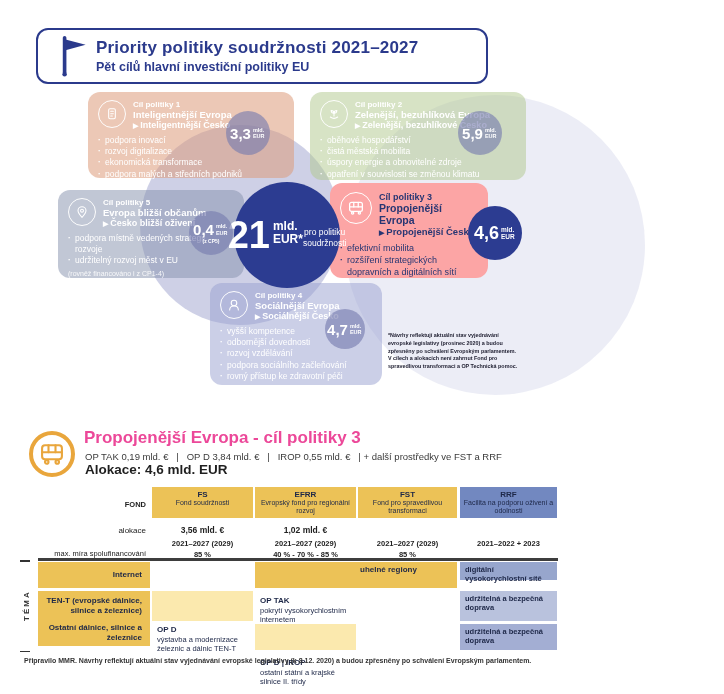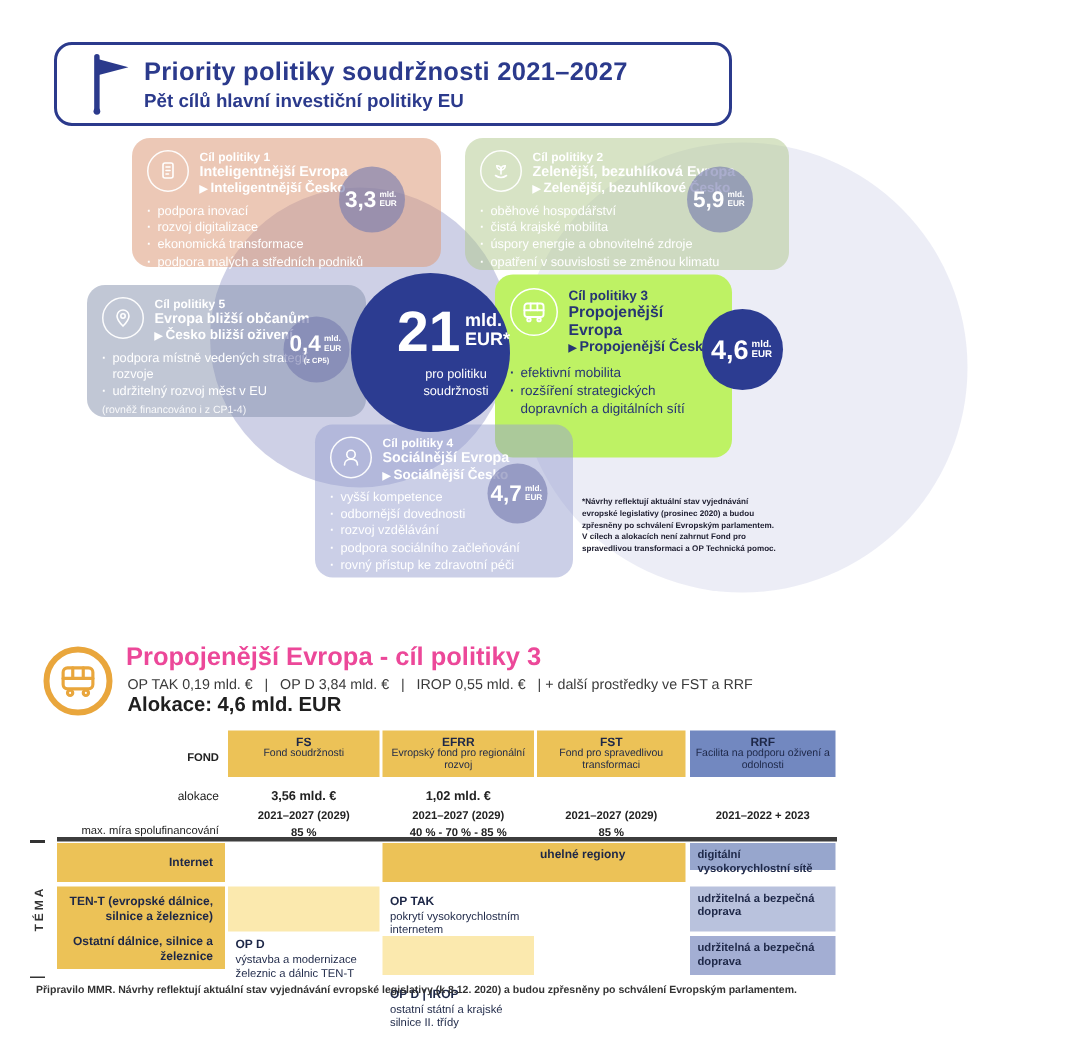--- a/index.html
+++ b/index.html
@@ -27,21 +27,21 @@
   .csub{font-size:9px;font-weight:600;}
   .csub::before{content:"▶ ";font-size:7px;}
   .light{color:#fff;}
   .dark{color:#273673;}
   .bullets{list-style:none;margin:5px 0 0 0;padding:0;font-size:8.5px;line-height:1.32;}
   .bullets li{position:relative;padding-left:7px;}
   .bullets li::before{content:"·";position:absolute;left:0;font-weight:bold;}
   .card1{left:88px;top:92px;width:206px;height:86px;background:rgba(221,154,122,.55);}
   .card2{left:310px;top:92px;width:216px;height:88px;background:rgba(175,199,140,.5);}
   .card5{left:58px;top:190px;width:186px;height:88px;background:rgba(132,144,171,.5);}
-  .card3{left:330px;top:183px;width:158px;height:122px;background:#bef264;padding:9px 10px;}
+  .card3{left:330px;top:183px;width:158px;height:95px;background:#fca5a5;padding:9px 10px;}
   .card3 .kicker{font-size:9px;}
   .card3 .ctitle{font-size:10.5px;}
   .card3 .csub{font-size:9.5px;}
   .card3 .bullets{font-size:9px;margin-top:6px;}
   .card4{left:210px;top:283px;width:172px;height:102px;background:rgba(152,160,208,.5);}
   .cnote{font-size:7px;margin-top:3px;opacity:.9;}
   
   .badge{position:absolute;border-radius:50%;background:rgba(118,123,175,.62);color:#fff;
     display:flex;align-items:center;justify-content:center;flex-direction:column;z-index:5;}
   .badge-inner{display:flex;align-items:center;}
@@ -50,21 +50,21 @@
   .bnote{font-size:5px;font-weight:bold;margin-top:1px;}
   .badge33{left:226px;top:111px;width:44px;height:44px;}
   .badge59{left:458px;top:111px;width:44px;height:44px;}
   .badge04{left:189px;top:211px;width:44px;height:44px;}
   .badge47{left:325px;top:309px;width:40px;height:40px;}
   .badge46{left:468px;top:206px;width:54px;height:54px;background:#2c3c91;}
   .badge46 .bval{font-size:18px;}
   .badge46 .bunit{font-size:6.5px;width:15px;}
   
   .center-circle{position:absolute;left:234px;top:182px;width:106px;height:106px;border-radius:50%;
-    background:#2c3c91;color:#fff;display:flex;flex-direction:column;align-items:flex-end;justify-content:center;z-index:4;}
+    background:#2c3c91;color:#fff;display:flex;align-items:center;justify-content:center;z-index:4;}
   .cc-row{display:flex;align-items:flex-start;}
   .cc-val{font-size:38px;font-weight:bold;line-height:.9;}
   .cc-units{margin-left:3px;margin-top:2px;}
   .cc-u{font-size:12px;font-weight:bold;line-height:1.1;}
   .cc-cap{font-size:8.5px;margin-top:5px;width:72px;text-align:center;line-height:1.25;}
   
   .footnote{position:absolute;left:388px;top:332px;width:130px;font-size:5.4px;font-weight:bold;
     color:#1c1c2e;line-height:1.45;z-index:6;}
   
   .bus-ring{position:absolute;left:29px;top:431px;width:46px;height:46px;border:4px solid #e9a63c;
@@ -165,21 +165,21 @@
         </svg>
       </span>
       <div>
         <div class="kicker">Cíl politiky 2</div>
         <div class="ctitle">Zelenější, bezuhlíková Evropa</div>
         <div class="csub">Zelenější, bezuhlíkové Česko</div>
       </div>
     </div>
     <ul class="bullets">
       <li>oběhové hospodářství</li>
-      <li>čistá krajské mobilita</li>
+      <li>čistá městská mobilita</li>
       <li>úspory energie a obnovitelné zdroje</li>
       <li>opatření v souvislosti se změnou klimatu</li>
     </ul>
   </div>
   <div class="badge badge59">
     <div class="badge-inner">
       <span class="bval">5,9</span>
       <span class="bunit">mld. EUR</span>
     </div>
   </div>

